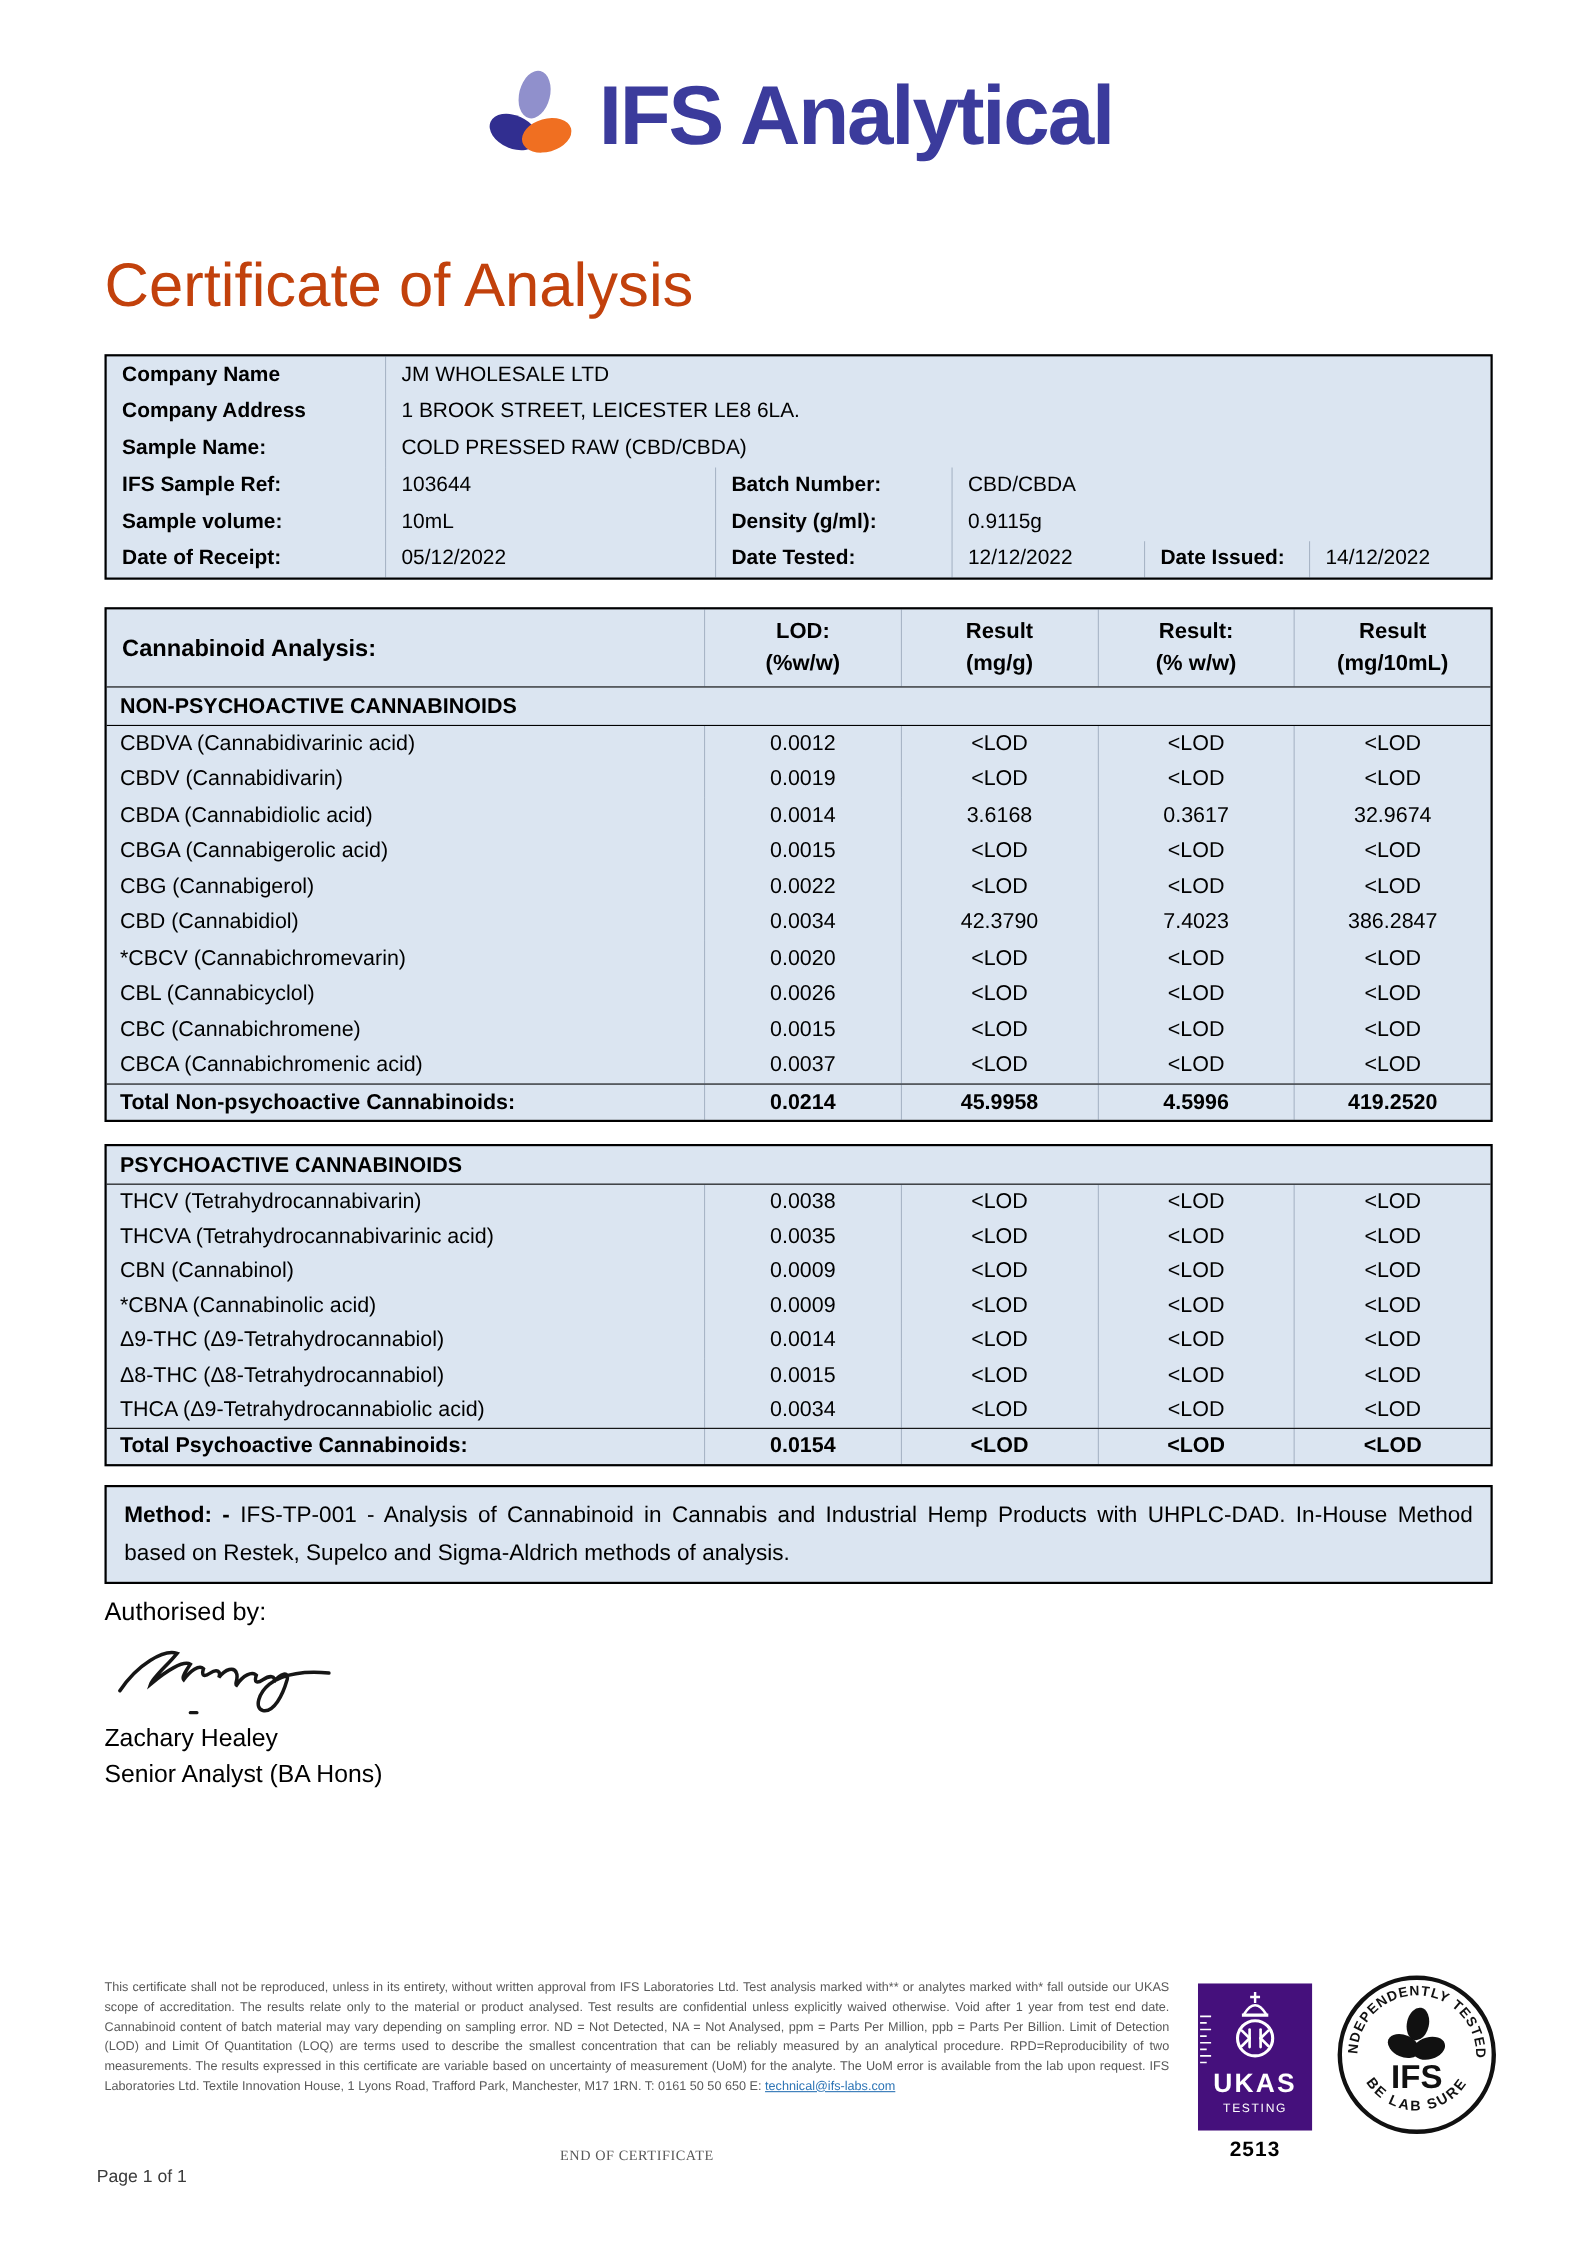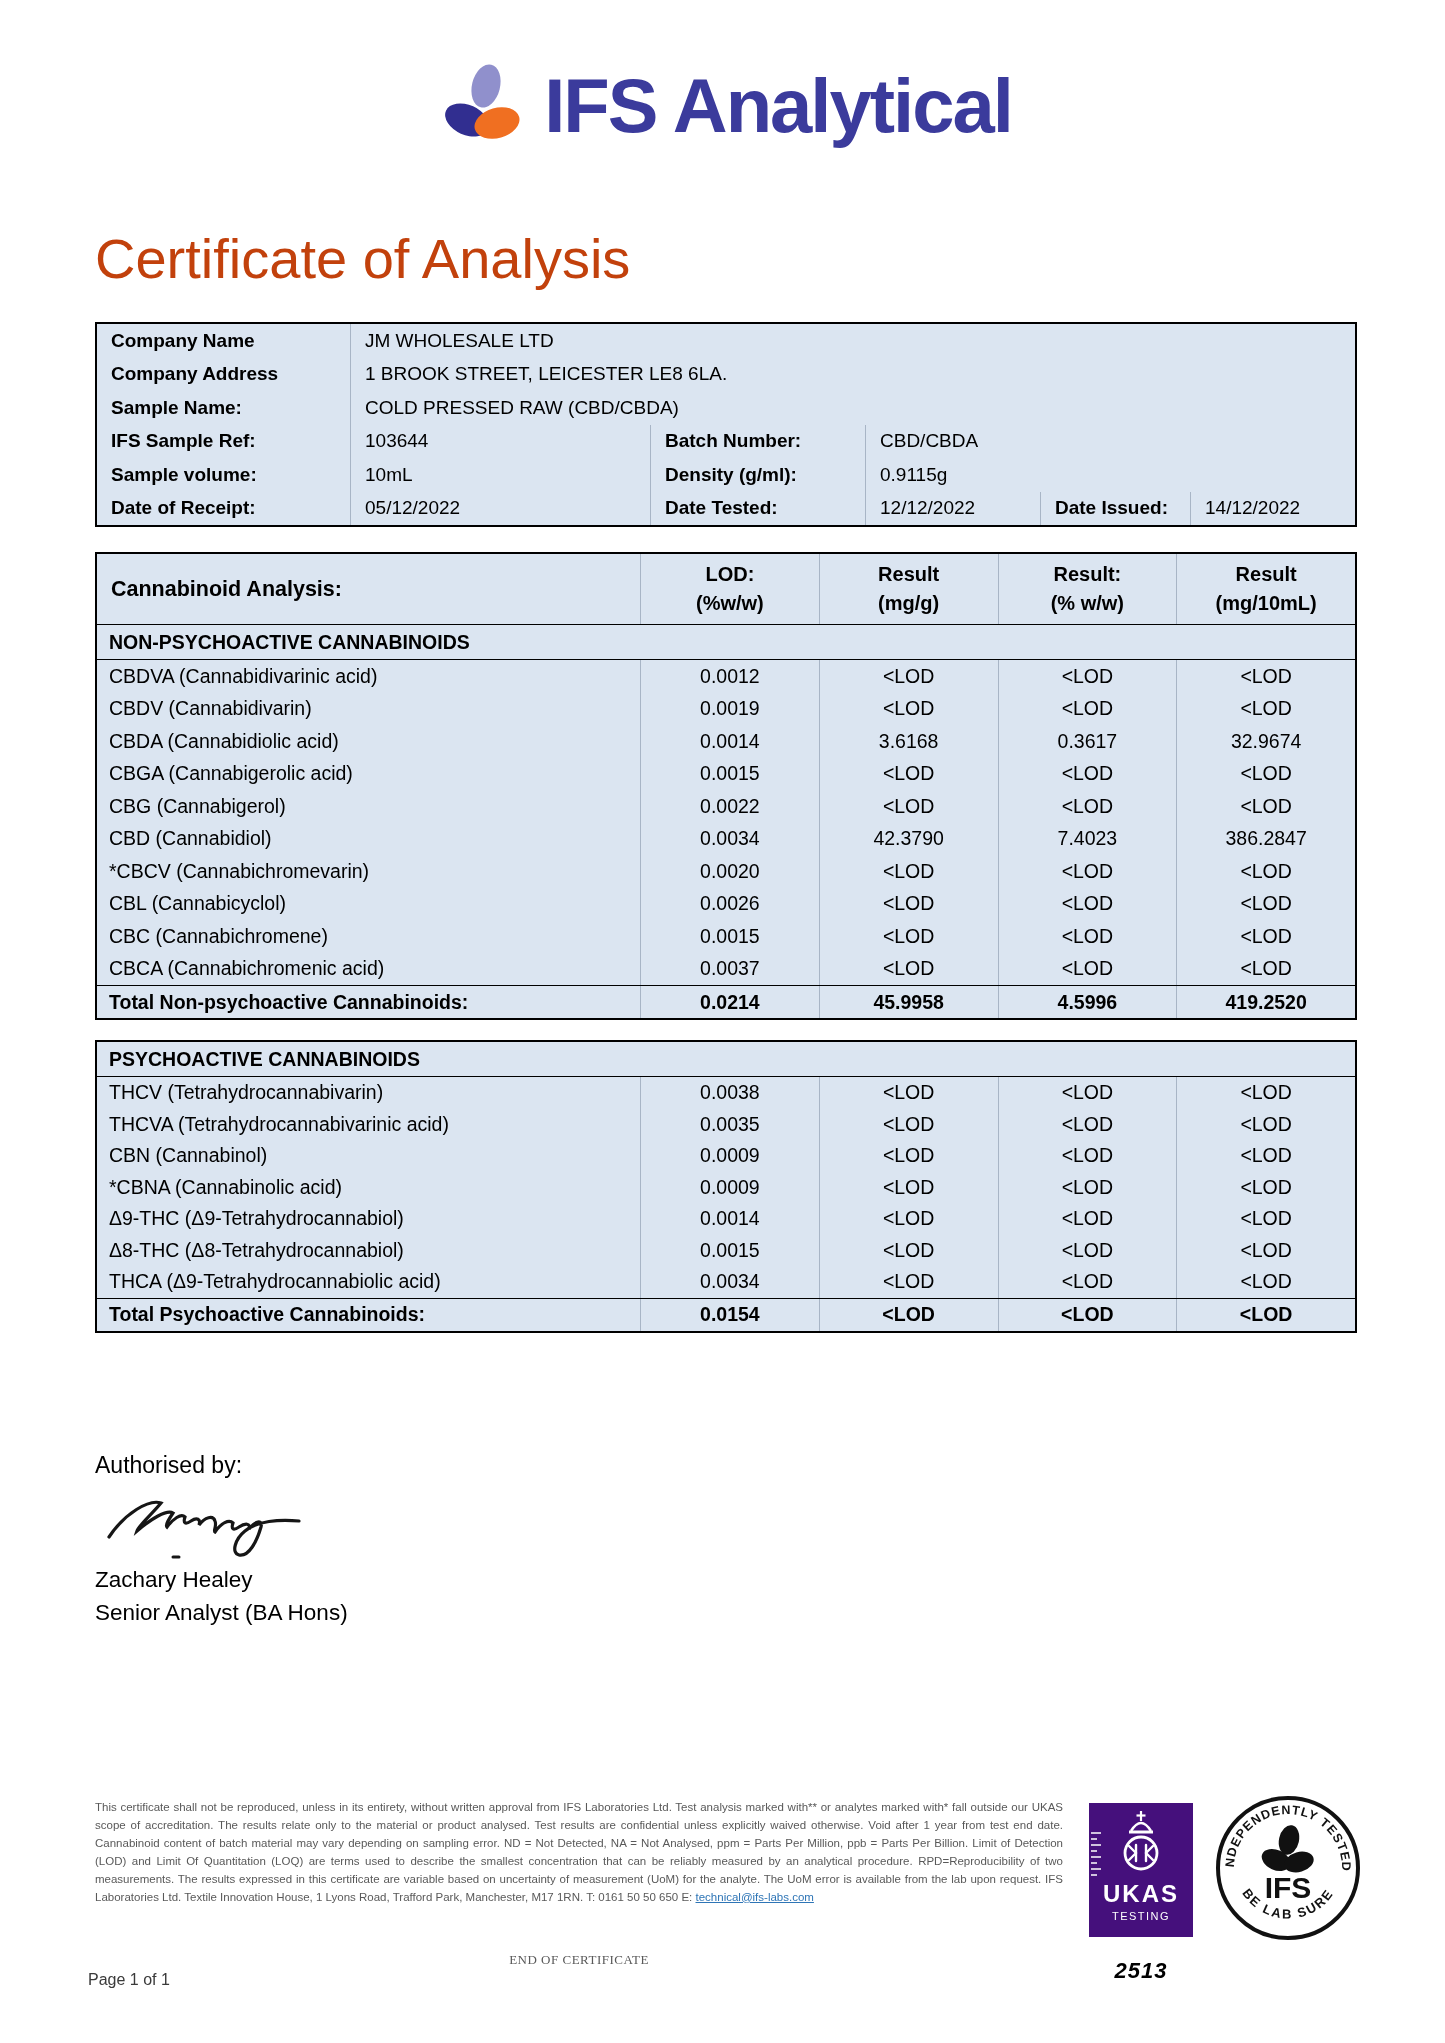--- a/index.html
+++ b/index.html
@@ -48,21 +48,21 @@
   .auth{left:95px;top:1452px;}
   .auth-heading{font-size:23px;}
   .sig{margin:0 0 0 8px;display:block;}
   .auth-name{font-size:22.5px;}
   .auth-role{font-size:22.5px;margin-top:7px;}
 
   
   .legal{left:95px;top:1799px;width:968px;font-size:11.5px;line-height:1.56;color:#595959;text-align:justify;}
   .legal a{color:#2e75b6;text-decoration:underline;cursor:pointer;}
   .ukas{left:1089px;top:1803px;width:104px;text-align:center;}
-  .ukas-num{font-size:22px;font-weight:bold;color:#000;margin-top:17px;letter-spacing:1px;font-style:italic;}
+  .ukas-num{font-size:19px;font-weight:bold;color:#000;margin-top:2px;letter-spacing:1px;}
   .seal{left:1213px;top:1793px;}
   .endcert{left:95px;top:1952px;width:968px;text-align:center;font-size:13px;color:#595959;letter-spacing:.5px;font-family:Liberation Serif, serif;}
   .pagenum{left:88px;top:1971px;font-size:16px;color:#3a3a3a;}
 </style>
 </head>
 <body>
 
 <div class="page">
 
   <div class="abs logo">
@@ -270,20 +270,21 @@
       </div>
     <div class="arow total">
       <div class="cell name">Total Psychoactive Cannabinoids:</div>
       <div class="cell num">0.0154</div>
       <div class="cell num">&lt;LOD</div>
       <div class="cell num">&lt;LOD</div>
       <div class="cell num">&lt;LOD</div>
     </div>
   </div>
 
+  <div class="abs method"><span class="mlabel">Method: -</span><span> IFS-TP-001 - Analysis of Cannabinoid in Cannabis and Industrial Hemp Products with UHPLC-DAD. In-House Method based on Restek, Supelco and Sigma-Aldrich methods of analysis.</span></div>
 
   <div class="abs auth">
     <div class="auth-heading">Authorised by:</div>
     <svg class="sig" width="215" height="88" viewBox="0 0 215 88">
       <path d="M6,58 C22,34 46,20 58,24 C50,34 36,46 34,52 C48,40 64,30 70,34 C66,40 62,46 64,48 C70,40 78,34 82,38 C80,44 82,46 88,42 C94,38 98,40 96,46 C102,38 110,36 112,42 C114,47 110,52 112,53 C118,44 126,40 130,44 C128,50 130,52 136,48 C142,44 148,44 146,50 C152,42 160,40 158,48 C154,62 146,78 136,76 C128,74 132,60 142,52 C154,42 176,40 196,42" stroke="#161616" stroke-width="3.2" fill="none" stroke-linecap="round"></path>
       <path d="M70,78 l6,0" stroke="#161616" stroke-width="3" stroke-linecap="round"></path>
     </svg>
     <div class="auth-name">Zachary Healey</div>
     <div class="auth-role">Senior Analyst (BA Hons)</div>
   </div>

